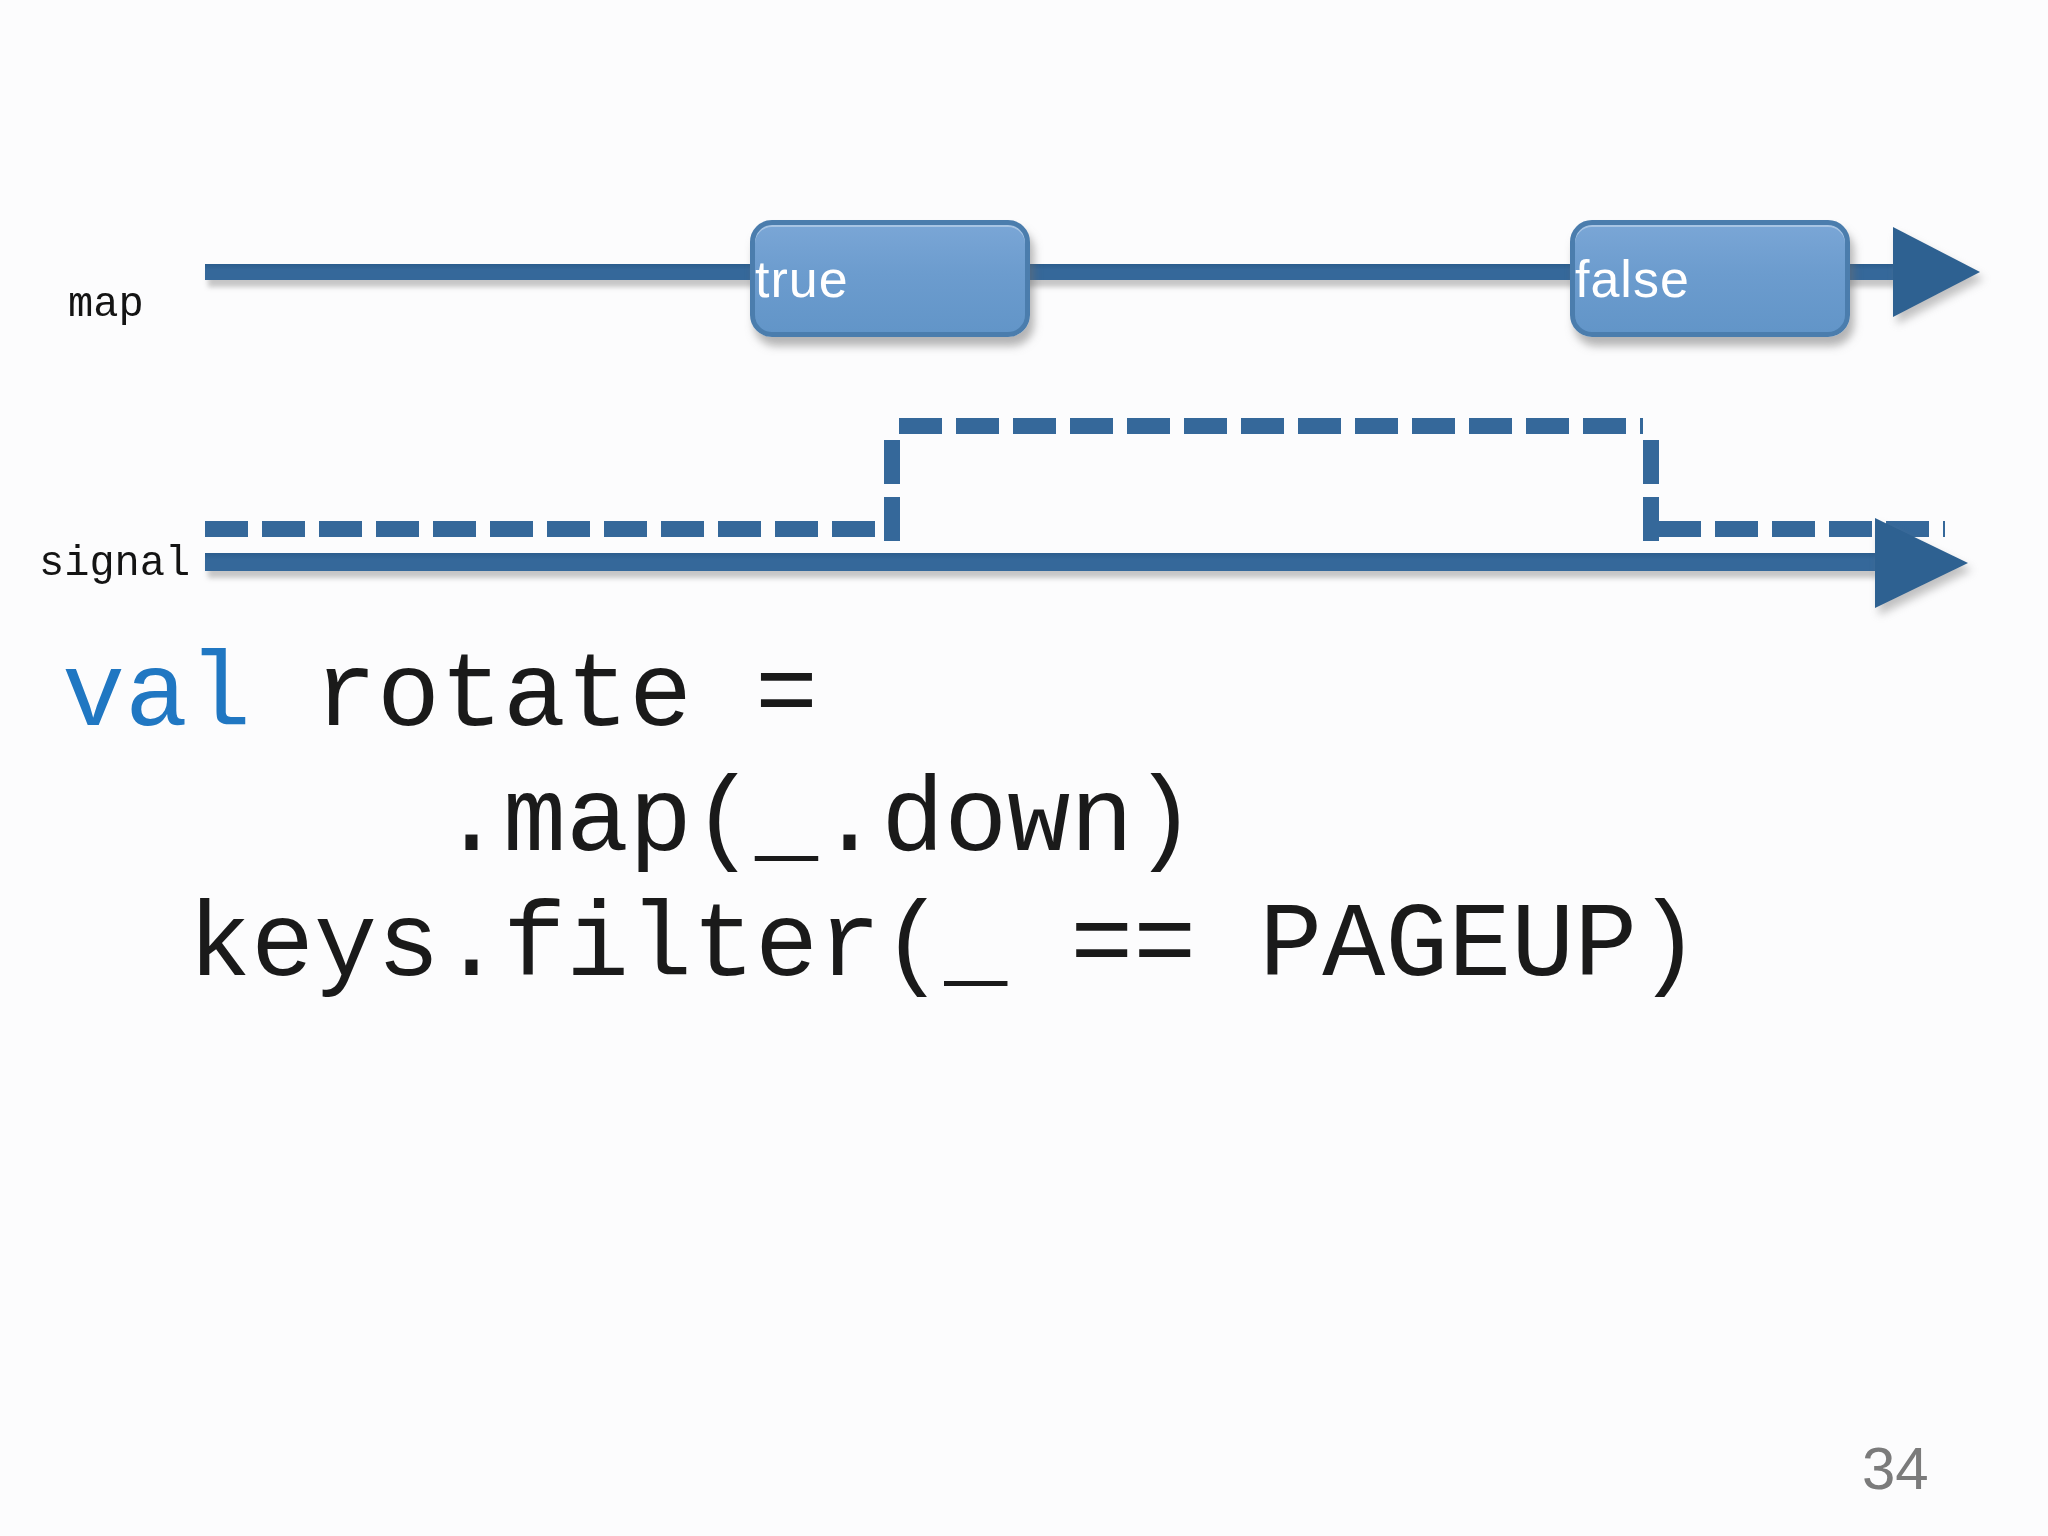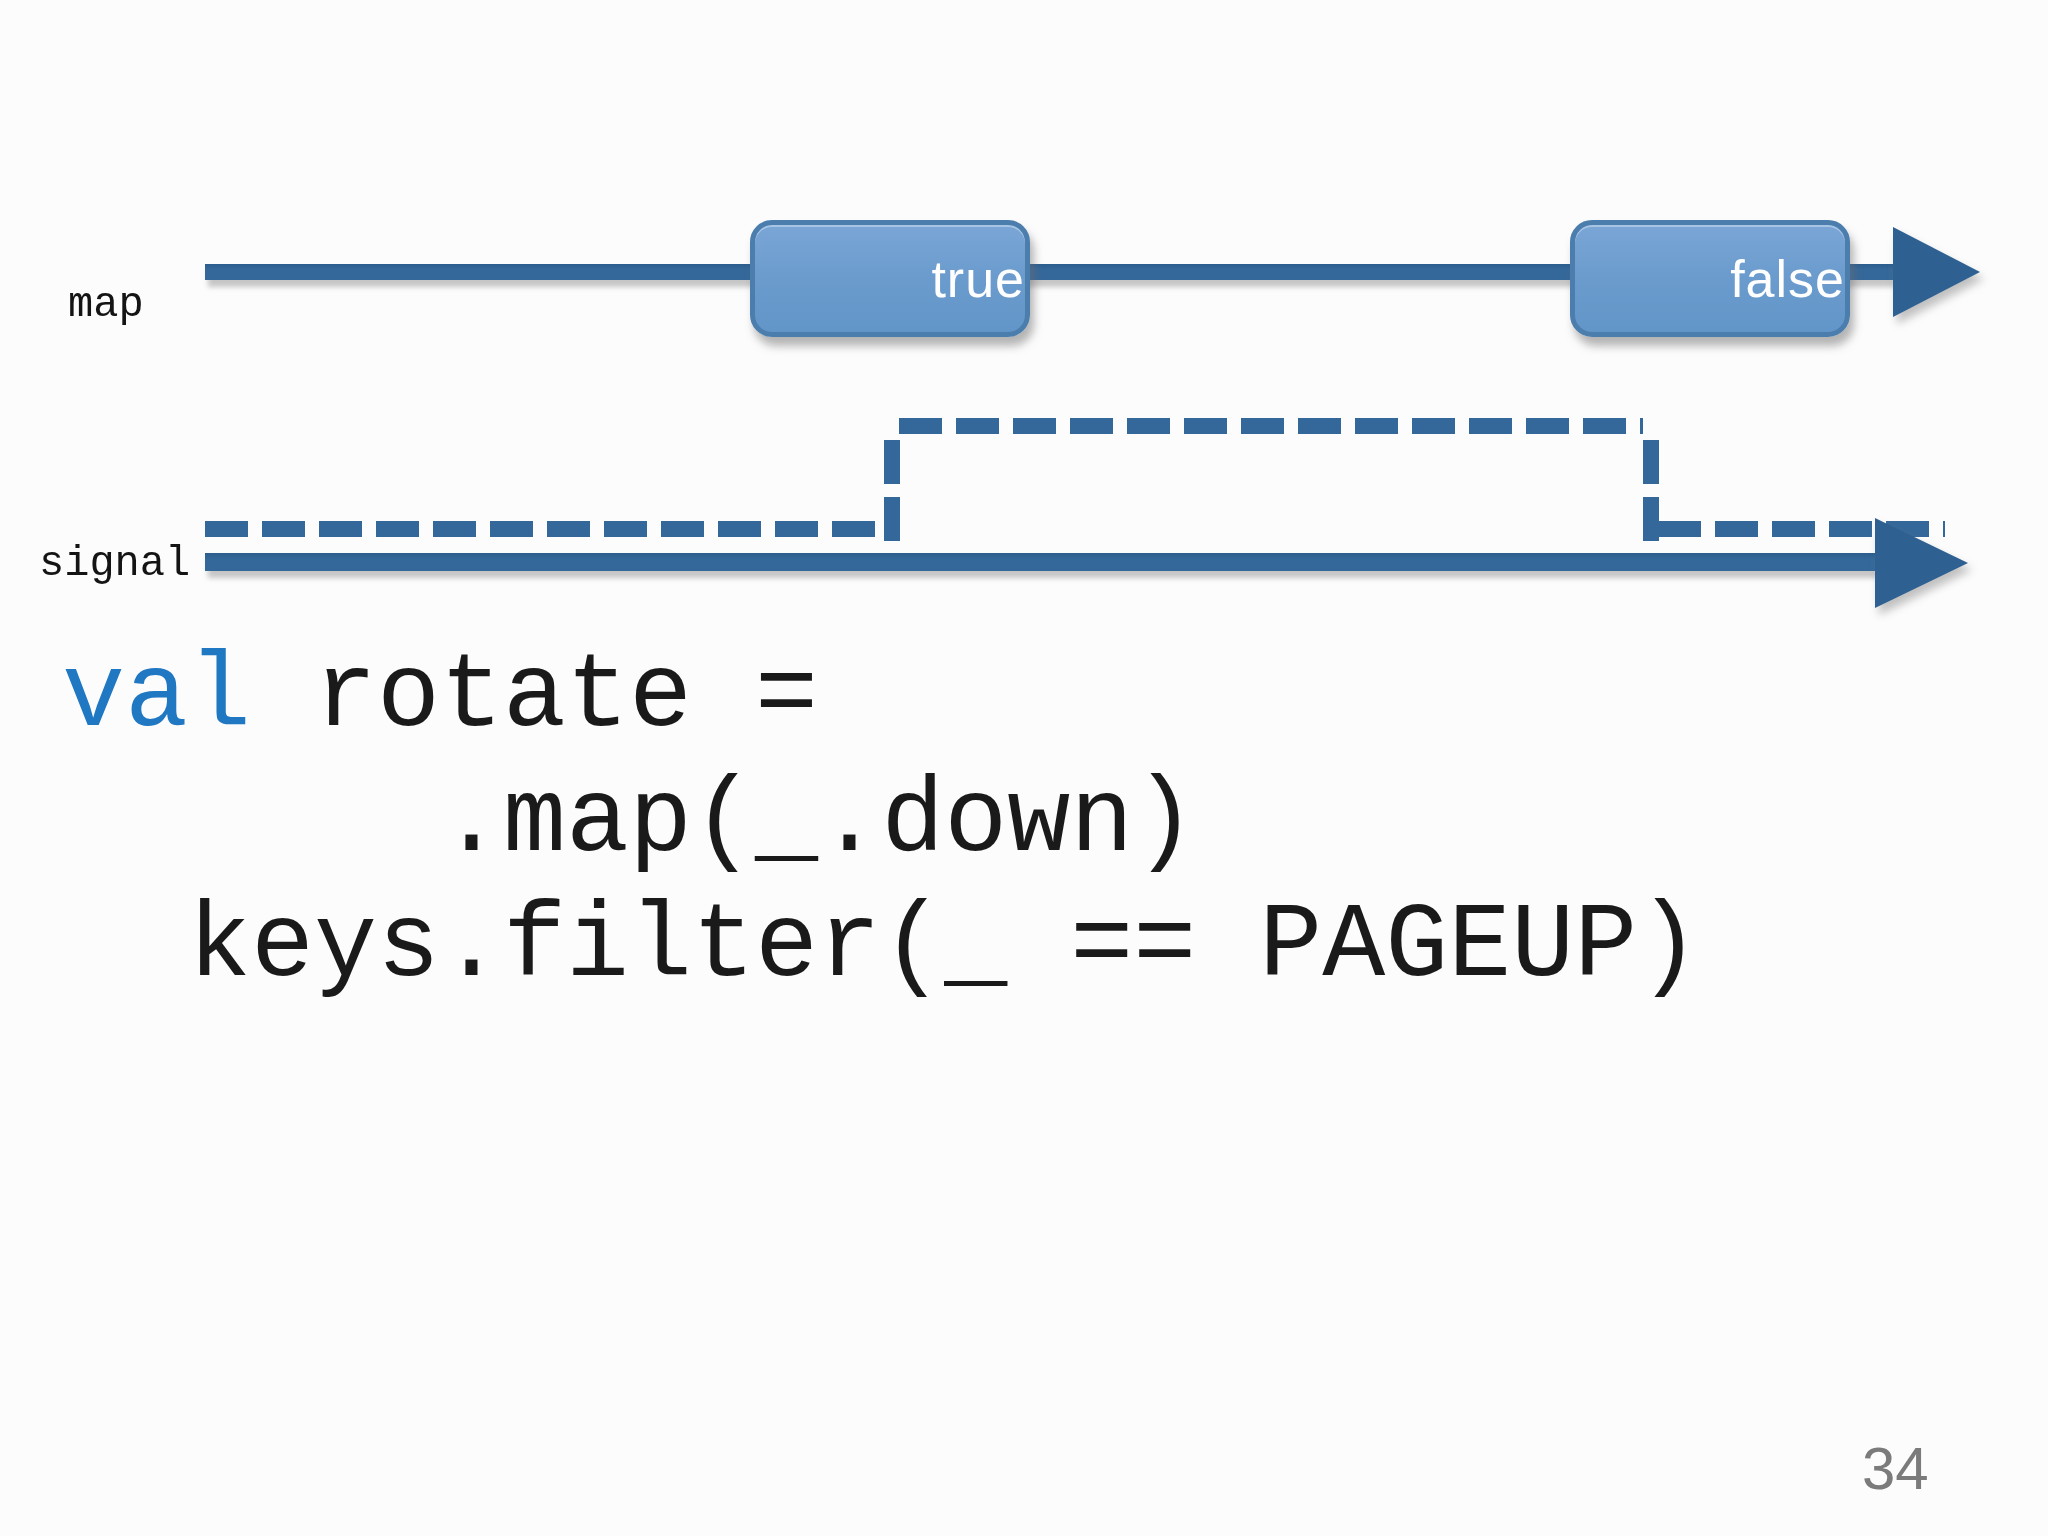--- a/index.html
+++ b/index.html
@@ -48,21 +48,21 @@
   .dash-v::before{background:repeating-linear-gradient(180deg,#8a8a8a 0 44px,transparent 44px 57px);}
 
   .event-box{
     position:absolute;
     width:280px;height:117px;
     box-sizing:border-box;
     border:5px solid #4b7dad;
     border-radius:22px;
     background:linear-gradient(180deg,#7aa6d6 0%,#6c9cce 45%,#6295c8 100%);
     box-shadow:4px 9px 9px rgba(110,110,110,.5), inset 0 2px 0 rgba(255,255,255,.35);
-    display:flex;align-items:center;justify-content:flex-end;
+    display:flex;align-items:center;justify-content:flex-start;
   }
   .event-box .event-label{
     color:#ffffff;font-size:52px;font-family:"Liberation Sans",sans-serif;
     letter-spacing:1px;
   }
 
   
   .code-block{
     position:absolute;left:62px;top:635px;
     font-family:"Liberation Mono","DejaVu Sans Mono",monospace;

